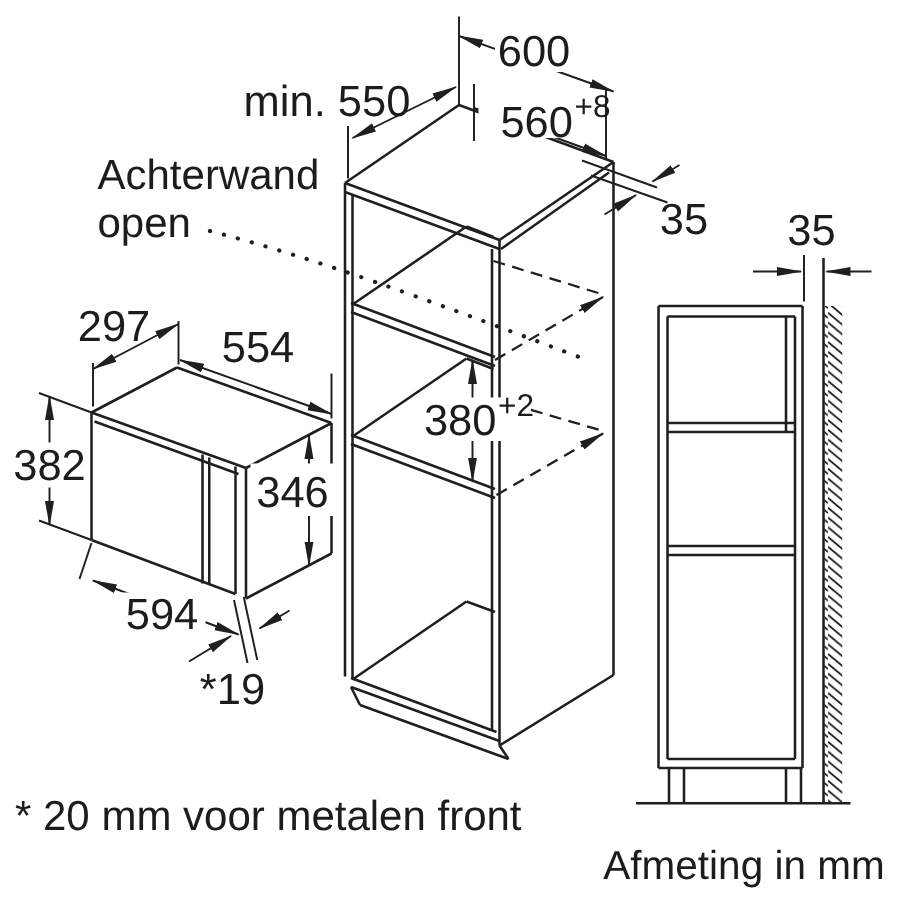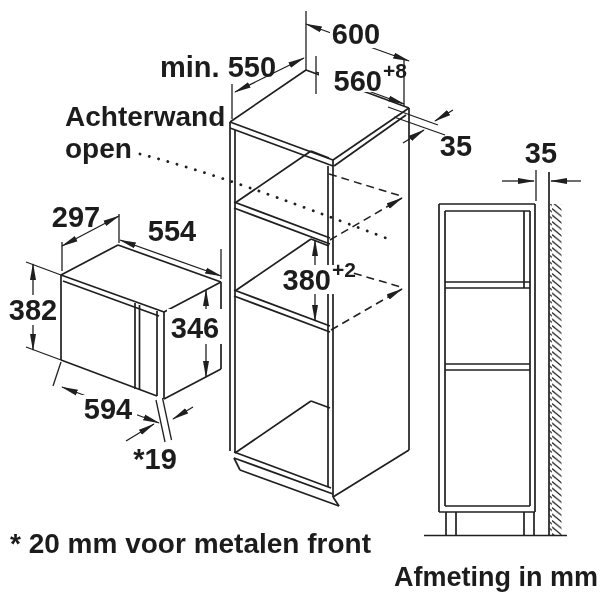--- a/index.html
+++ b/index.html
@@ -1,17 +1,17 @@
 <!DOCTYPE html>
 <html><head>
 <meta charset="utf-8">
 <style>
   html,body{margin:0;padding:0;background:#ffffff;}
   .stage{position:relative;width:600px;height:600px;background:#ffffff;overflow:hidden;
-         font-family:"Liberation Sans", sans-serif;font-weight:bold;}
+         font-family:"Liberation Sans", sans-serif;}
   svg{display:block;}
   .ln{stroke:#1f1f1f;stroke-width:1.7;fill:none;stroke-linecap:butt;}
   .thin{stroke:#1f1f1f;stroke-width:1.3;fill:none;}
   .dash{stroke:#1f1f1f;stroke-width:1.5;fill:none;stroke-dasharray:8 5;}
   .dots{stroke:#1f1f1f;stroke-width:2.8;fill:none;stroke-dasharray:0.1 9.5;stroke-linecap:round;}
   .bgp{fill:#ffffff;stroke:none;}
   text{fill:#1c1c1c;}
   .dim{font-size:29px;}
   .sup{font-size:21px;}
   .note{font-size:28px;}

